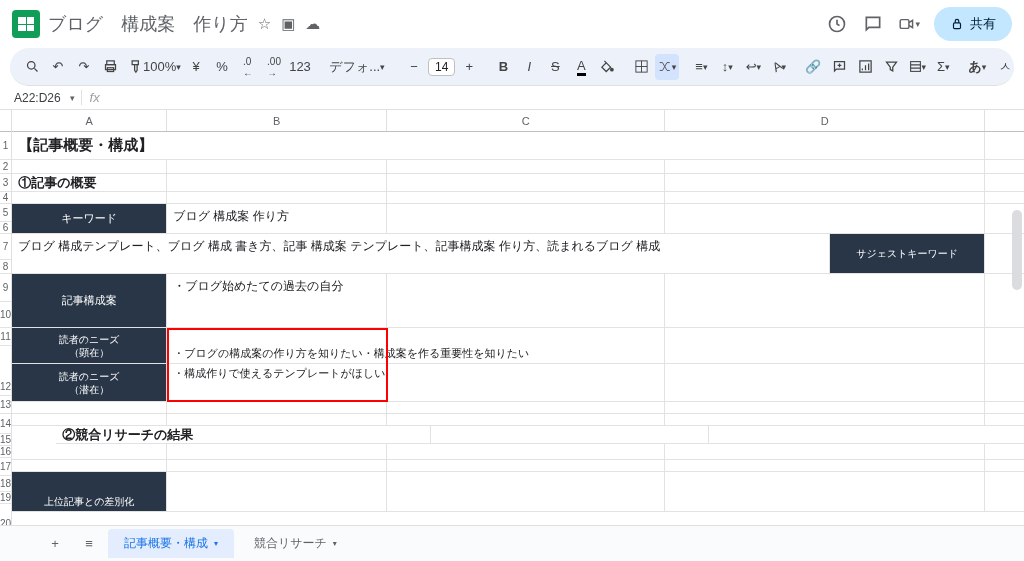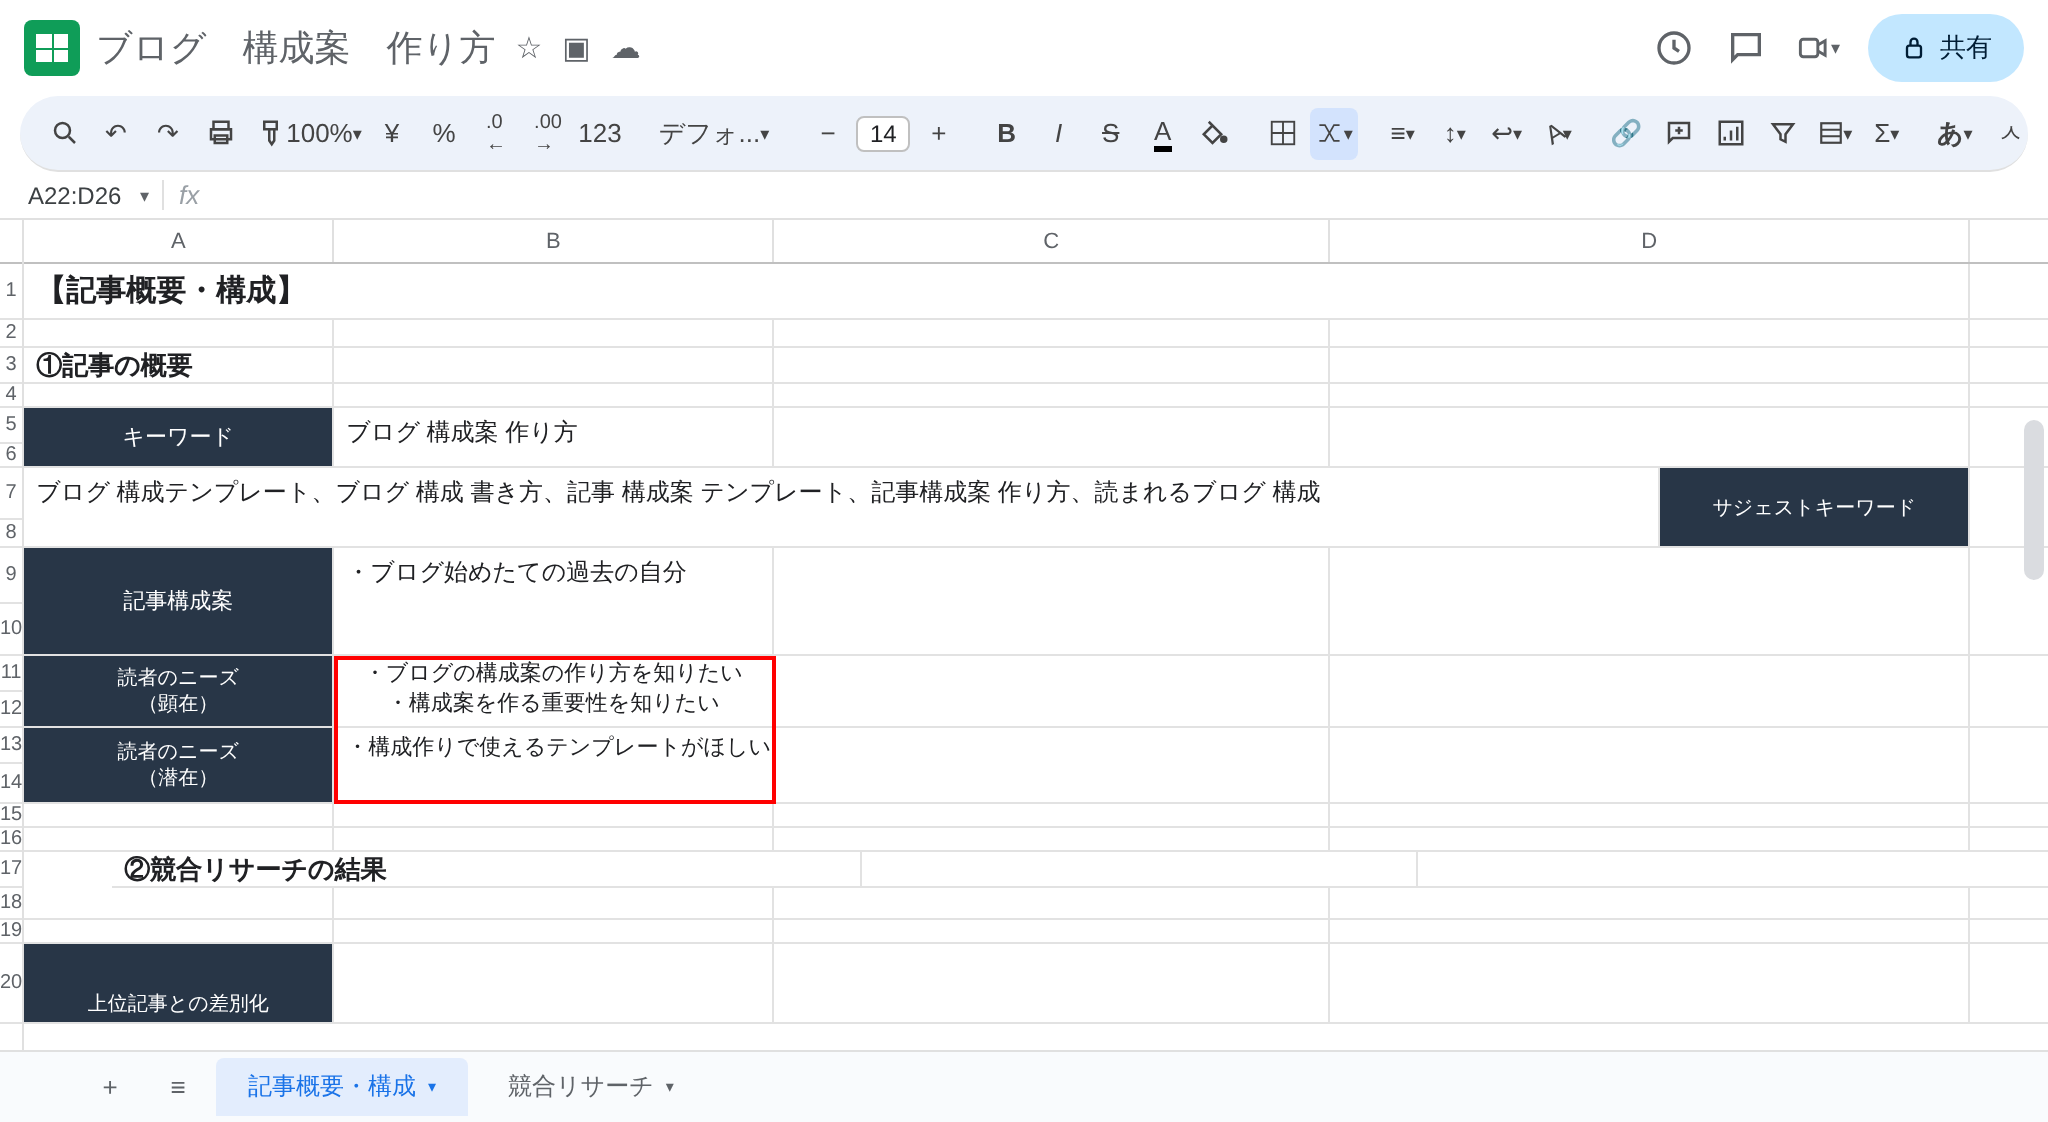--- a/index.html
+++ b/index.html
@@ -241,21 +241,21 @@
         <div class="rn" style="height: 14px;">2</div>
         <div class="rn" style="height: 18px;">3</div>
         <div class="rn" style="height: 12px;">4</div>
         <div class="rn" style="height: 18px;">5</div>
         <div class="rn" style="height: 12px;">6</div>
         <div class="rn" style="height: 26px;">7</div>
         <div class="rn" style="height: 14px;">8</div>
         <div class="rn" style="height: 28px;">9</div>
         <div class="rn" style="height: 26px;">10</div>
         <div class="rn" style="height: 18px;">11</div>
-        <div class="rn" style="height: 18px;">12</div>
+        <div class="rn" style="height: 18px; margin-top: 32px;">12</div>
         <div class="rn" style="height: 18px;">13</div>
         <div class="rn" style="height: 20px;">14</div>
         <div class="rn" style="height: 12px;">15</div>
         <div class="rn" style="height: 12px;">16</div>
         <div class="rn" style="height: 18px;">17</div>
         <div class="rn" style="height: 16px;">18</div>
         <div class="rn" style="height: 12px;">19</div>
         <div class="rn" style="height: 40px;">20</div>
       </div>
   </div>
@@ -313,21 +313,21 @@
         <div class="cell colB" style="align-items:flex-start; padding-top:4px;">・ブログ始めたての過去の自分</div>
         <div class="cell colC"></div>
           <div class="cell colD"></div>
       </div>
 
       <div class="row" style="height:36px;">
         <div class="cell colA dark" style="flex-direction:column; font-size:10px; line-height:1.3;">
           <span>読者のニーズ</span>
             <span>（顕在）</span>
         </div>
-        <div class="cell colB" style="flex-direction:column; align-items:center; justify-content:flex-start; padding-top:2px; font-size:11px; line-height:1.4;">
+        <div class="cell colB" style="flex-direction:row; align-items:flex-end; justify-content:flex-start; padding-top:2px; font-size:11px; line-height:1.4;">
           <span>・ブログの構成案の作り方を知りたい</span>
             <span>・構成案を作る重要性を知りたい</span>
         </div>
         <div class="cell colC"></div>
           <div class="cell colD"></div>
       </div>
 
       <div class="row" style="height:38px;">
         <div class="cell colA dark" style="flex-direction:column; font-size:10px; line-height:1.3;">
           <span>読者のニーズ</span>

